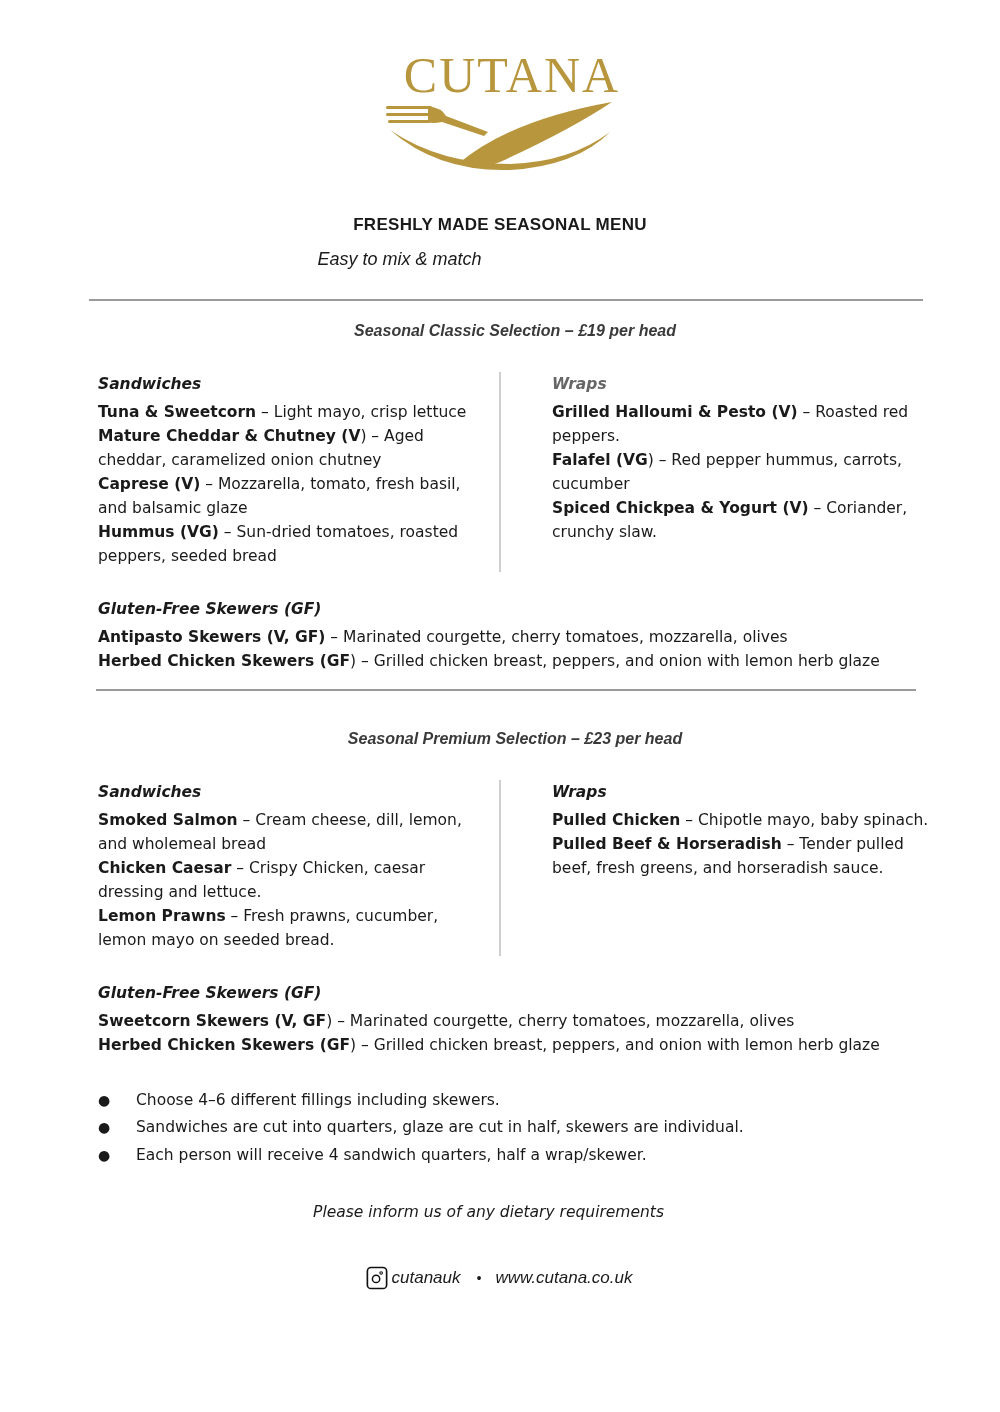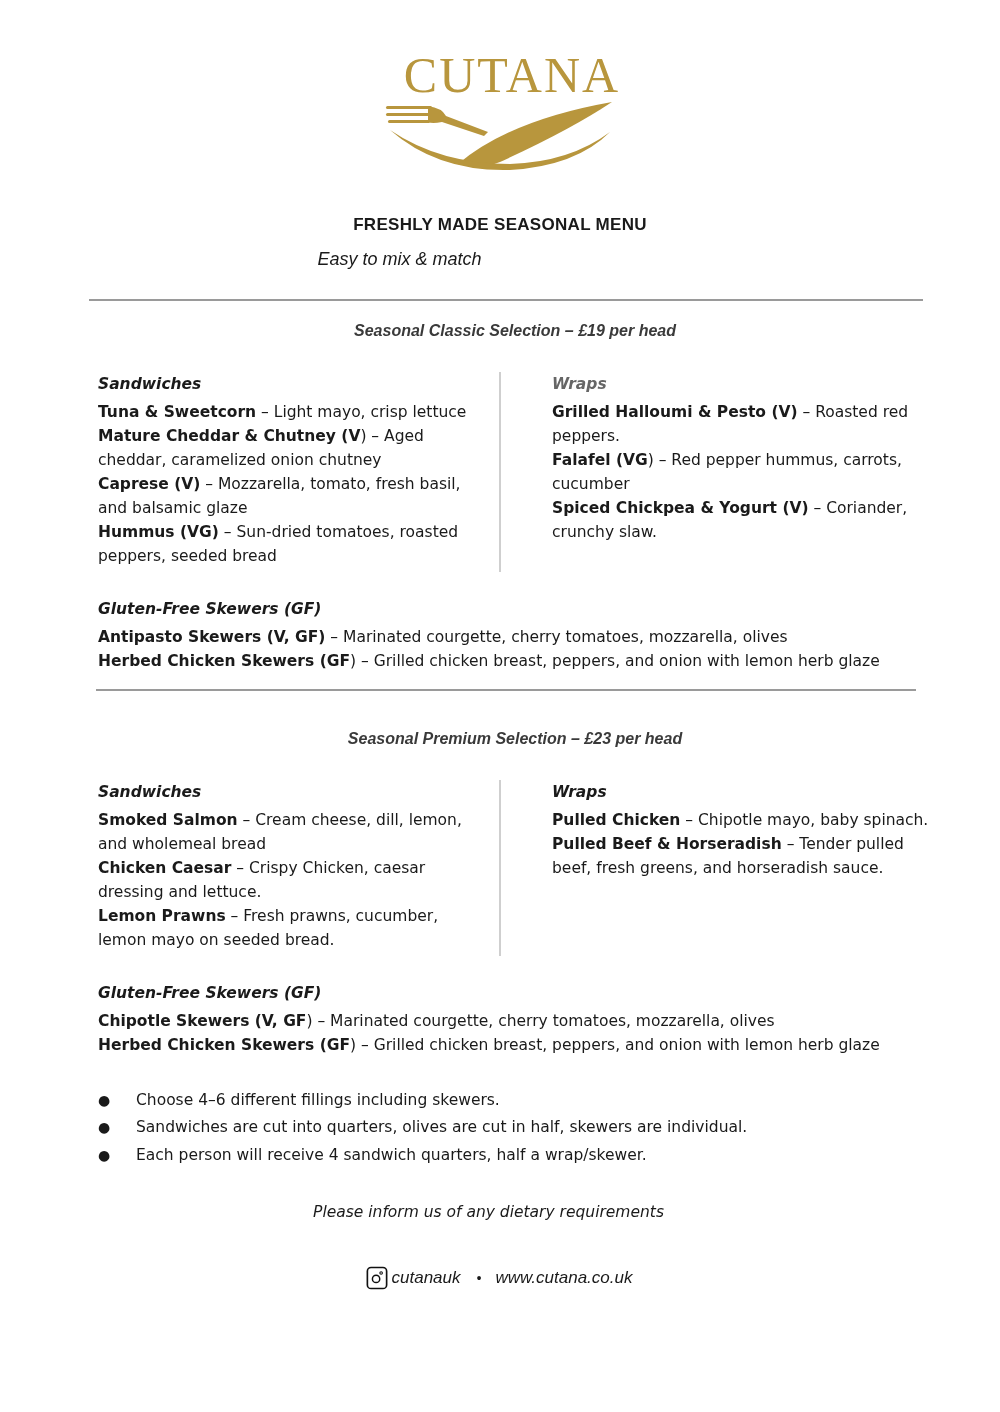--- a/index.html
+++ b/index.html
@@ -114,32 +114,32 @@
 <div class="vline" style="top:780px; height:176px;"></div>
 
 <div class="col col-right" style="top:780px;">
   <div class="cat">Wraps</div>
   <div class="item"><b>Pulled Chicken</b><span> – Chipotle mayo, baby spinach.</span></div>
   <div class="item"><b>Pulled Beef &amp; Horseradish</b><span> – Tender pulled beef, fresh greens, and horseradish sauce.</span></div>
 </div>
 
 <div class="skewers" style="top:981px;">
   <div class="cat">Gluten-Free Skewers (GF)</div>
-  <div class="item"><b>Chipotle Skewers (V, GF</b><span>) – Marinated courgette, cherry tomatoes, mozzarella, olives</span></div>
+  <div class="item"><b>Sweetcorn Skewers (V, GF</b><span>) – Marinated courgette, cherry tomatoes, mozzarella, olives</span></div>
   <div class="item"><b>Herbed Chicken Skewers (GF</b><span>) – Grilled chicken breast, peppers, and onion with lemon herb glaze</span></div>
 </div>
 
 <div class="bullets">
   <div class="bullet-row">
     <span class="bullet-dot">●</span>
     <span>Choose 4–6 different fillings including skewers.</span>
   </div>
   <div class="bullet-row">
     <span class="bullet-dot">●</span>
-    <span>Sandwiches are cut into quarters, olives are cut in half, skewers are individual.</span>
+    <span>Sandwiches are cut into quarters, glaze are cut in half, skewers are individual.</span>
   </div>
   <div class="bullet-row">
     <span class="bullet-dot">●</span>
     <span>Each person will receive 4 sandwich quarters, half a wrap/skewer.</span>
   </div>
 </div>
 
 <div class="note">Please inform us of any dietary requirements</div>
 
 <div class="footer">

